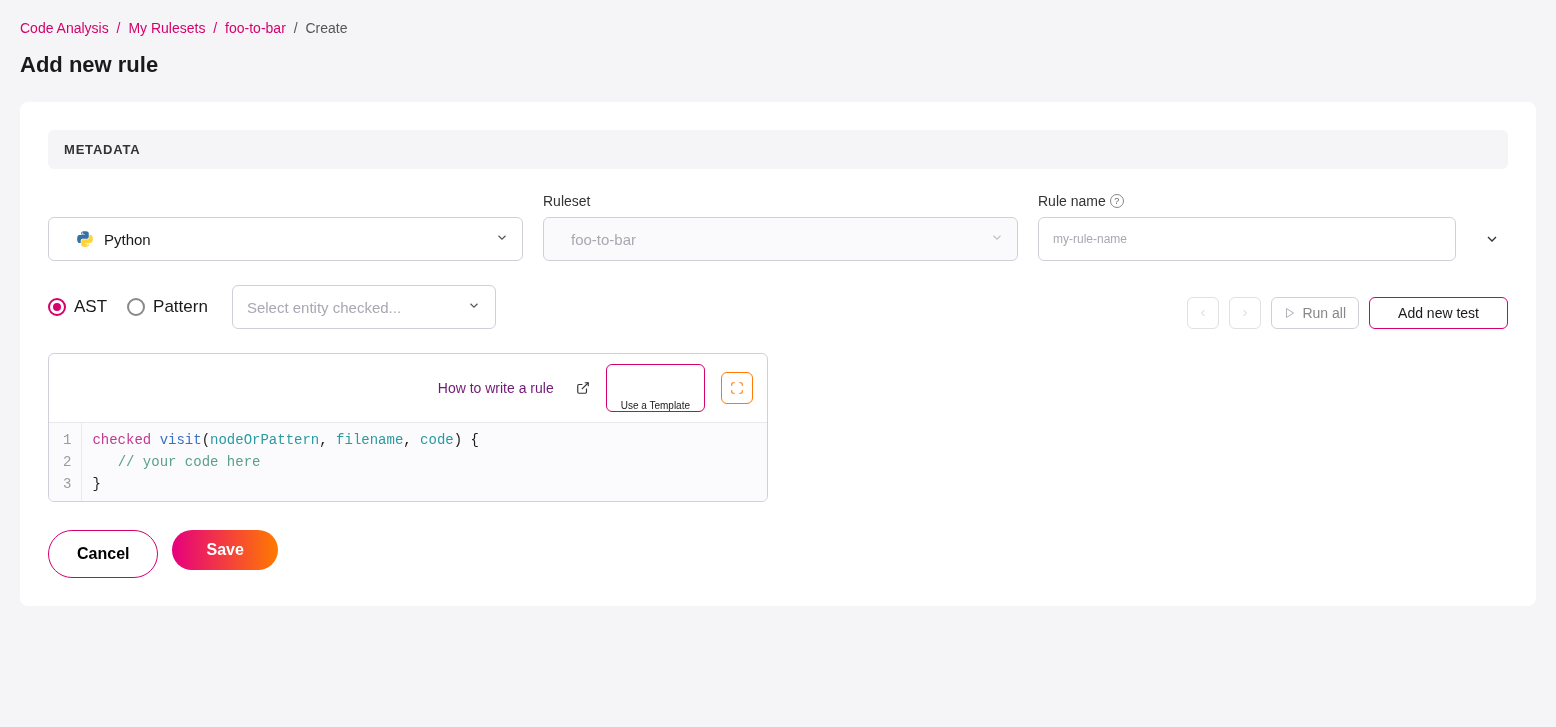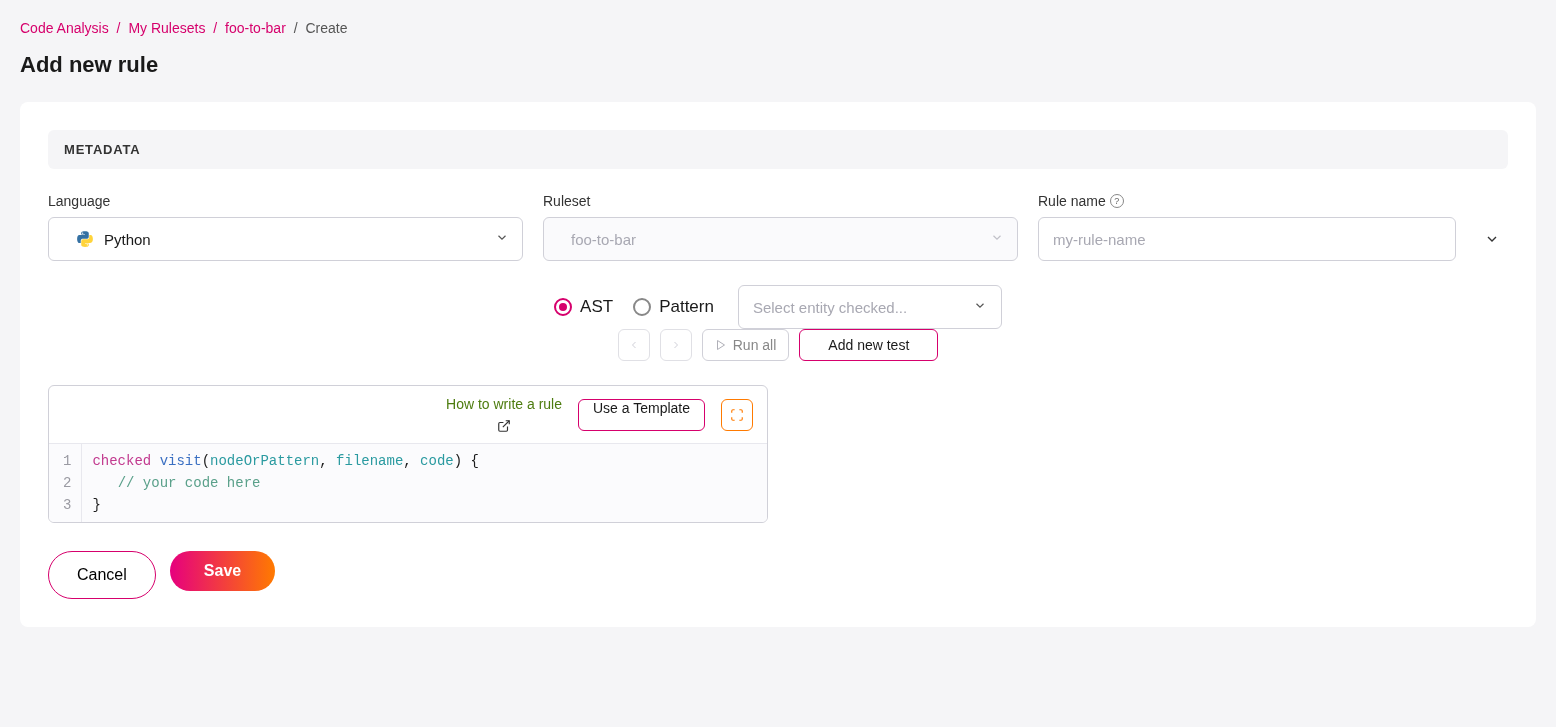--- a/index.html
+++ b/index.html
@@ -91,21 +91,21 @@
     top: 50%;
     transform: translateY(-50%);
     pointer-events: none;
   }
   .text-input {
     width: 100%;
     height: 44px;
     border: 1px solid #d0d0d8;
     border-radius: 6px;
     padding: 0 14px;
-    font-size: 15px;
+    font-size: 12px;
     font-family: inherit;
   }
   .text-input::placeholder { color: #a8a8b2; }
   .field-lang { flex: 0 0 475px; }
   .field-ruleset { flex: 0 0 475px; }
   .field-rulename { flex: 1; }
   .chevron-standalone {
     flex: 0 0 auto;
     height: 44px;
     display: flex;
@@ -124,24 +124,23 @@
     width: 14px;
     height: 14px;
     border: 1px solid #888;
     border-radius: 50%;
     font-size: 9px;
     color: #666;
   }
 
   .rt-row {
     display: flex;
-    align-items: center;
+    align-items: flex-end;
     justify-content: space-between;
     margin-bottom: 24px;
-    flex-direction: column;
   }
   .rt-left {
     display: flex;
     align-items: center;
     gap: 24px;
   }
   .radio-group {
     display: flex;
     align-items: center;
     gap: 20px;
@@ -236,36 +235,35 @@
   }
   .code-toolbar {
     display: flex;
     justify-content: flex-end;
     align-items: center;
     gap: 16px;
     padding: 10px 14px;
   }
   .howto {
     font-size: 14px;
-    color: #4d7c0f;
-    display: flex;
-    align-items: center;
-    gap: 7px;
-    cursor: pointer;
-    flex-direction: column;
+    color: #701a75;
+    display: flex;
+    align-items: center;
+    gap: 22px;
+    cursor: pointer;
   }
   .btn-template {
-    height: 32px;
+    height: 48px;
     border: 1px solid #d6006c;
     border-radius: 6px;
     background: #fff;
     padding: 0 14px;
     display: flex;
-    align-items: flex-start;
-    font-size: 14px;
+    align-items: flex-end;
+    font-size: 10px;
     cursor: pointer;
   }
   .btn-expand {
     width: 32px;
     height: 32px;
     border: 1px solid #ff7a00;
     border-radius: 6px;
     background: #fff;
     display: flex;
     align-items: center;
@@ -302,21 +300,21 @@
     display: flex;
     gap: 14px;
   }
   .btn-cancel {
     height: 48px;
     padding: 0 28px;
     border: 1px solid #d6006c;
     border-radius: 999px;
     background: #fff;
     font-size: 16px;
-    font-weight: 400;
+    font-weight: 700;
     cursor: pointer;
   }
   .btn-save {
     height: 40px;
     padding: 0 34px;
     border: none;
     border-radius: 999px;
     background: linear-gradient(90deg, #e6007e 0%, #ff7a00 100%);
     color: #fff;
     font-size: 16px;
@@ -340,21 +338,20 @@
 
   <h1 class="page-title">Add new rule</h1>
 
   <div class="card">
 
     <div class="section-header">METADATA</div>
 
     <div class="form-row">
 
       <div class="field field-lang">
-        <label class="field-label">Language</label>
         <div class="select-wrap">
           <div class="select-box">
             <span class="py-icon">
               <svg width="18" height="18" viewBox="0 0 32 32">
                   <path fill="#3571a3" d="M15.9 2c-7 0-6.6 3-6.6 3v3.1h6.7v1H6.6S2 8.5 2 15.9s4 7.3 4 7.3h2.4v-3.5s-.1-4 3.9-4h6.7s3.7.1 3.7-3.6V5.7S23.3 2 15.9 2zM11.8 4.4c.7 0 1.2.5 1.2 1.2s-.5 1.2-1.2 1.2-1.2-.5-1.2-1.2.5-1.2 1.2-1.2z"></path>
                   <path fill="#ffd43b" d="M16.1 30c7 0 6.6-3 6.6-3v-3.1H16v-1h9.4s4.6.6 4.6-6.8-4-7.3-4-7.3h-2.4v3.5s.1 4-3.9 4H13s-3.7-.1-3.7 3.6v6.4S8.7 30 16.1 30zm4.1-2.4c-.7 0-1.2-.5-1.2-1.2s.5-1.2 1.2-1.2 1.2.5 1.2 1.2-.5 1.2-1.2 1.2z"></path>
                 </svg>
             </span>
             <span>Python</span>
             <span class="chevron">

